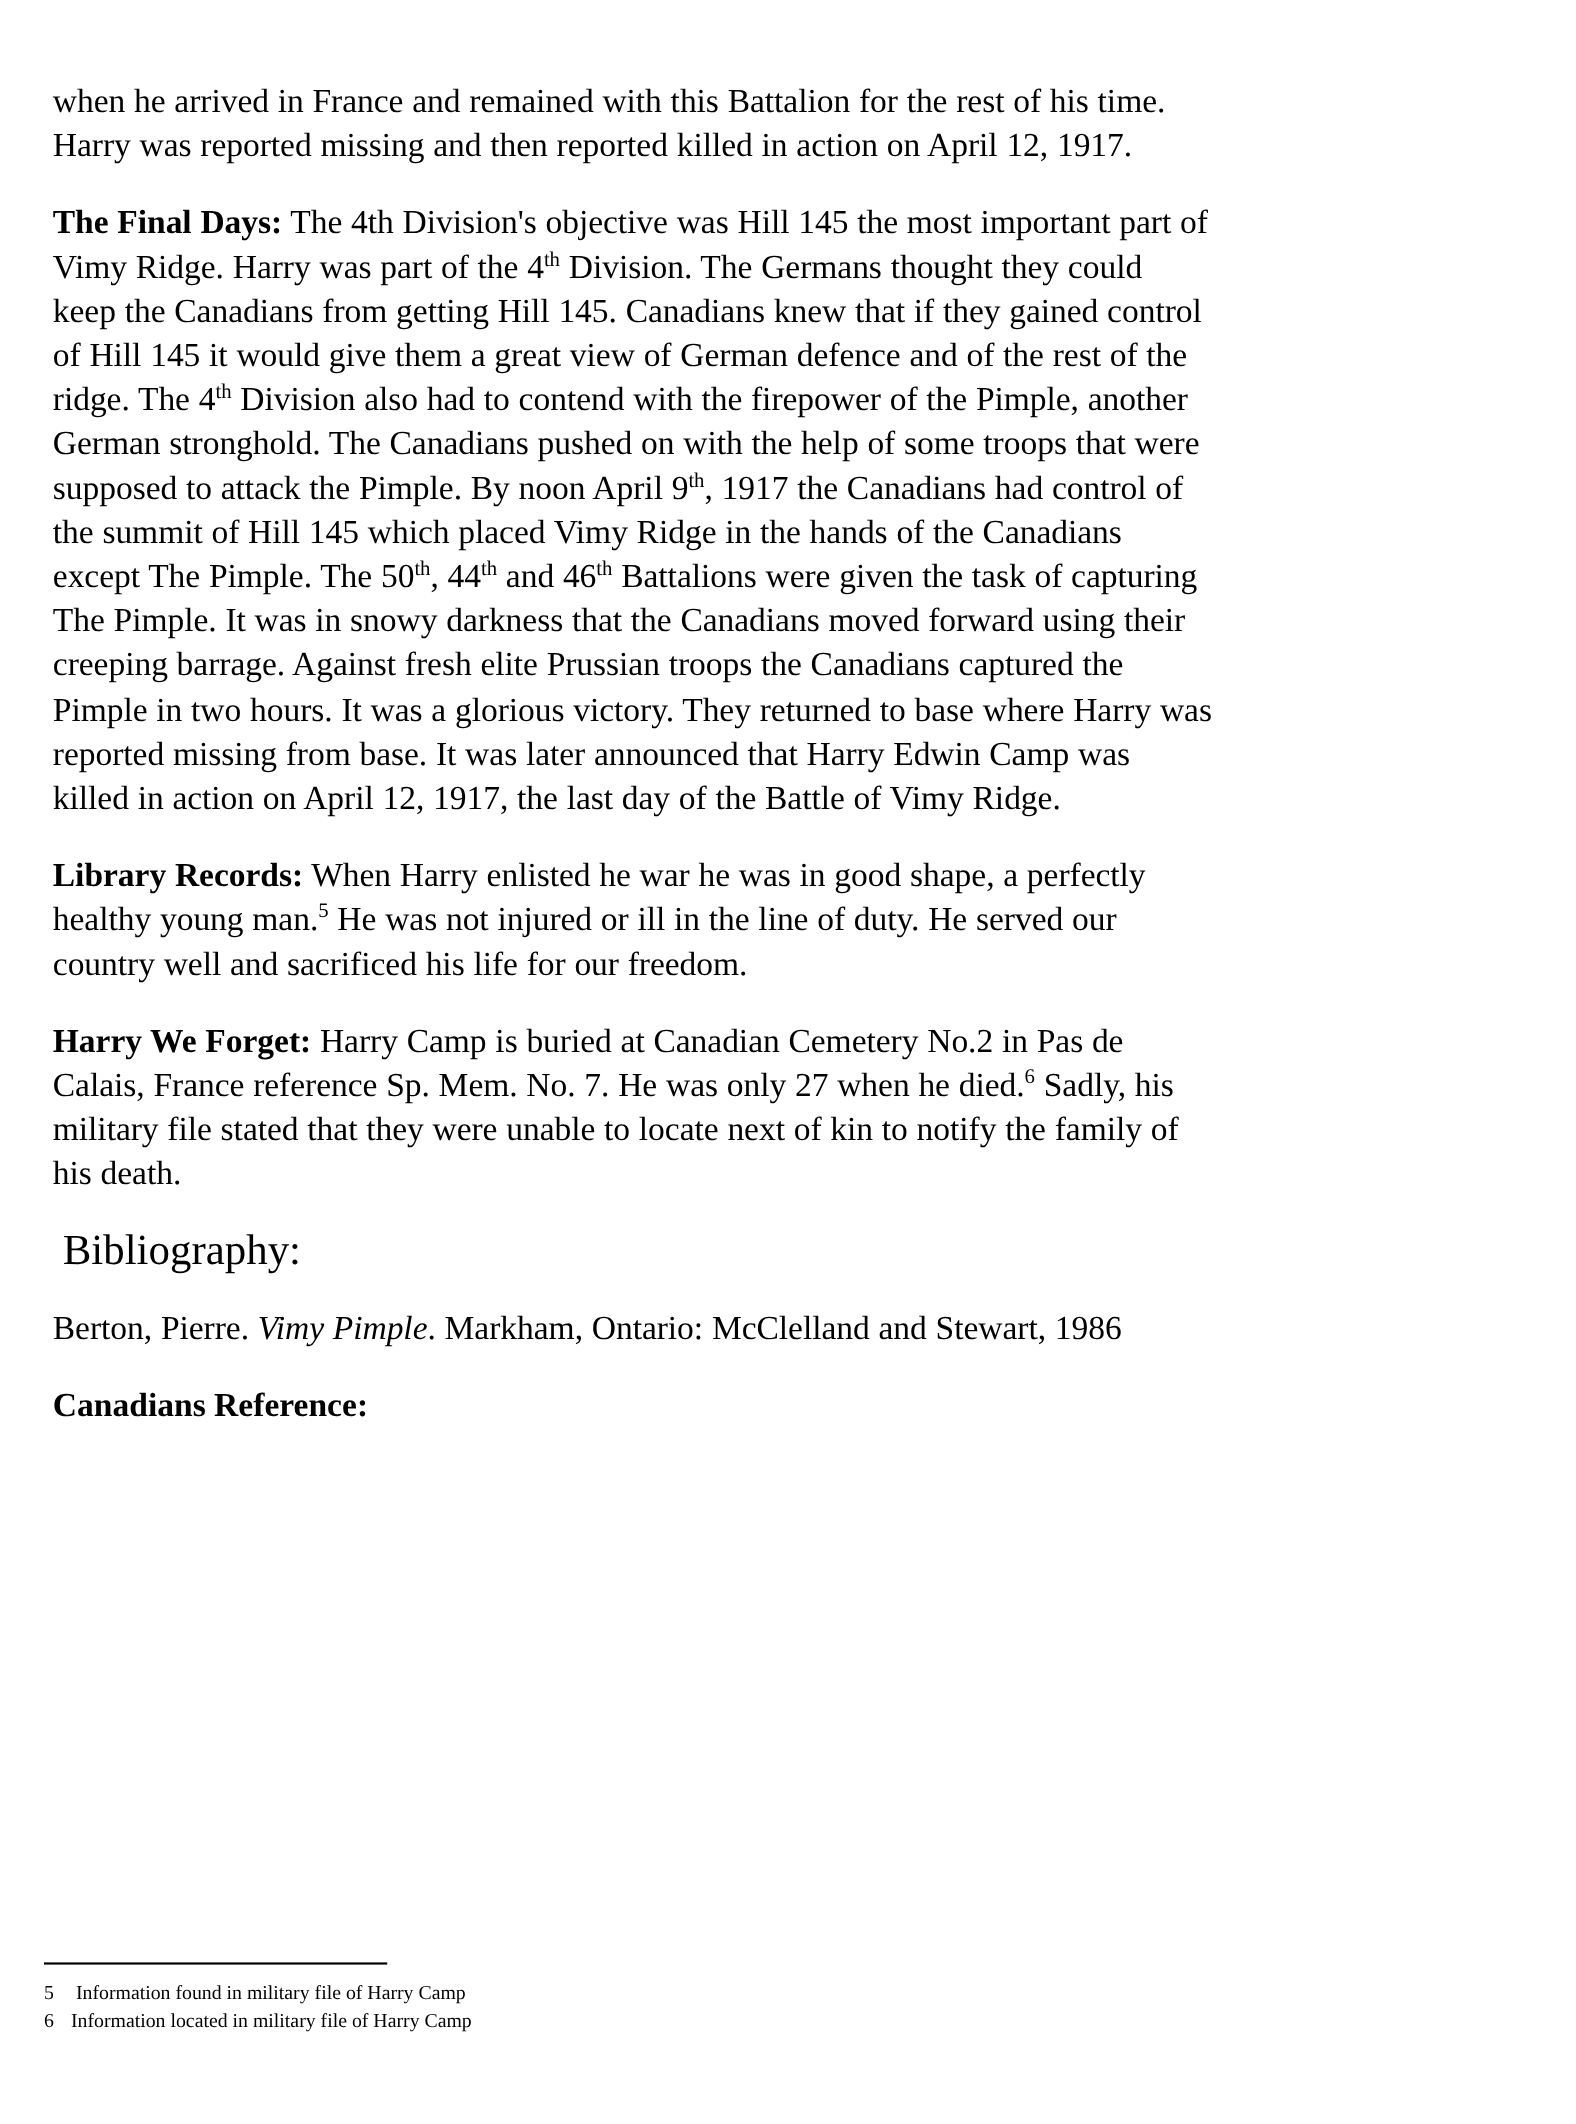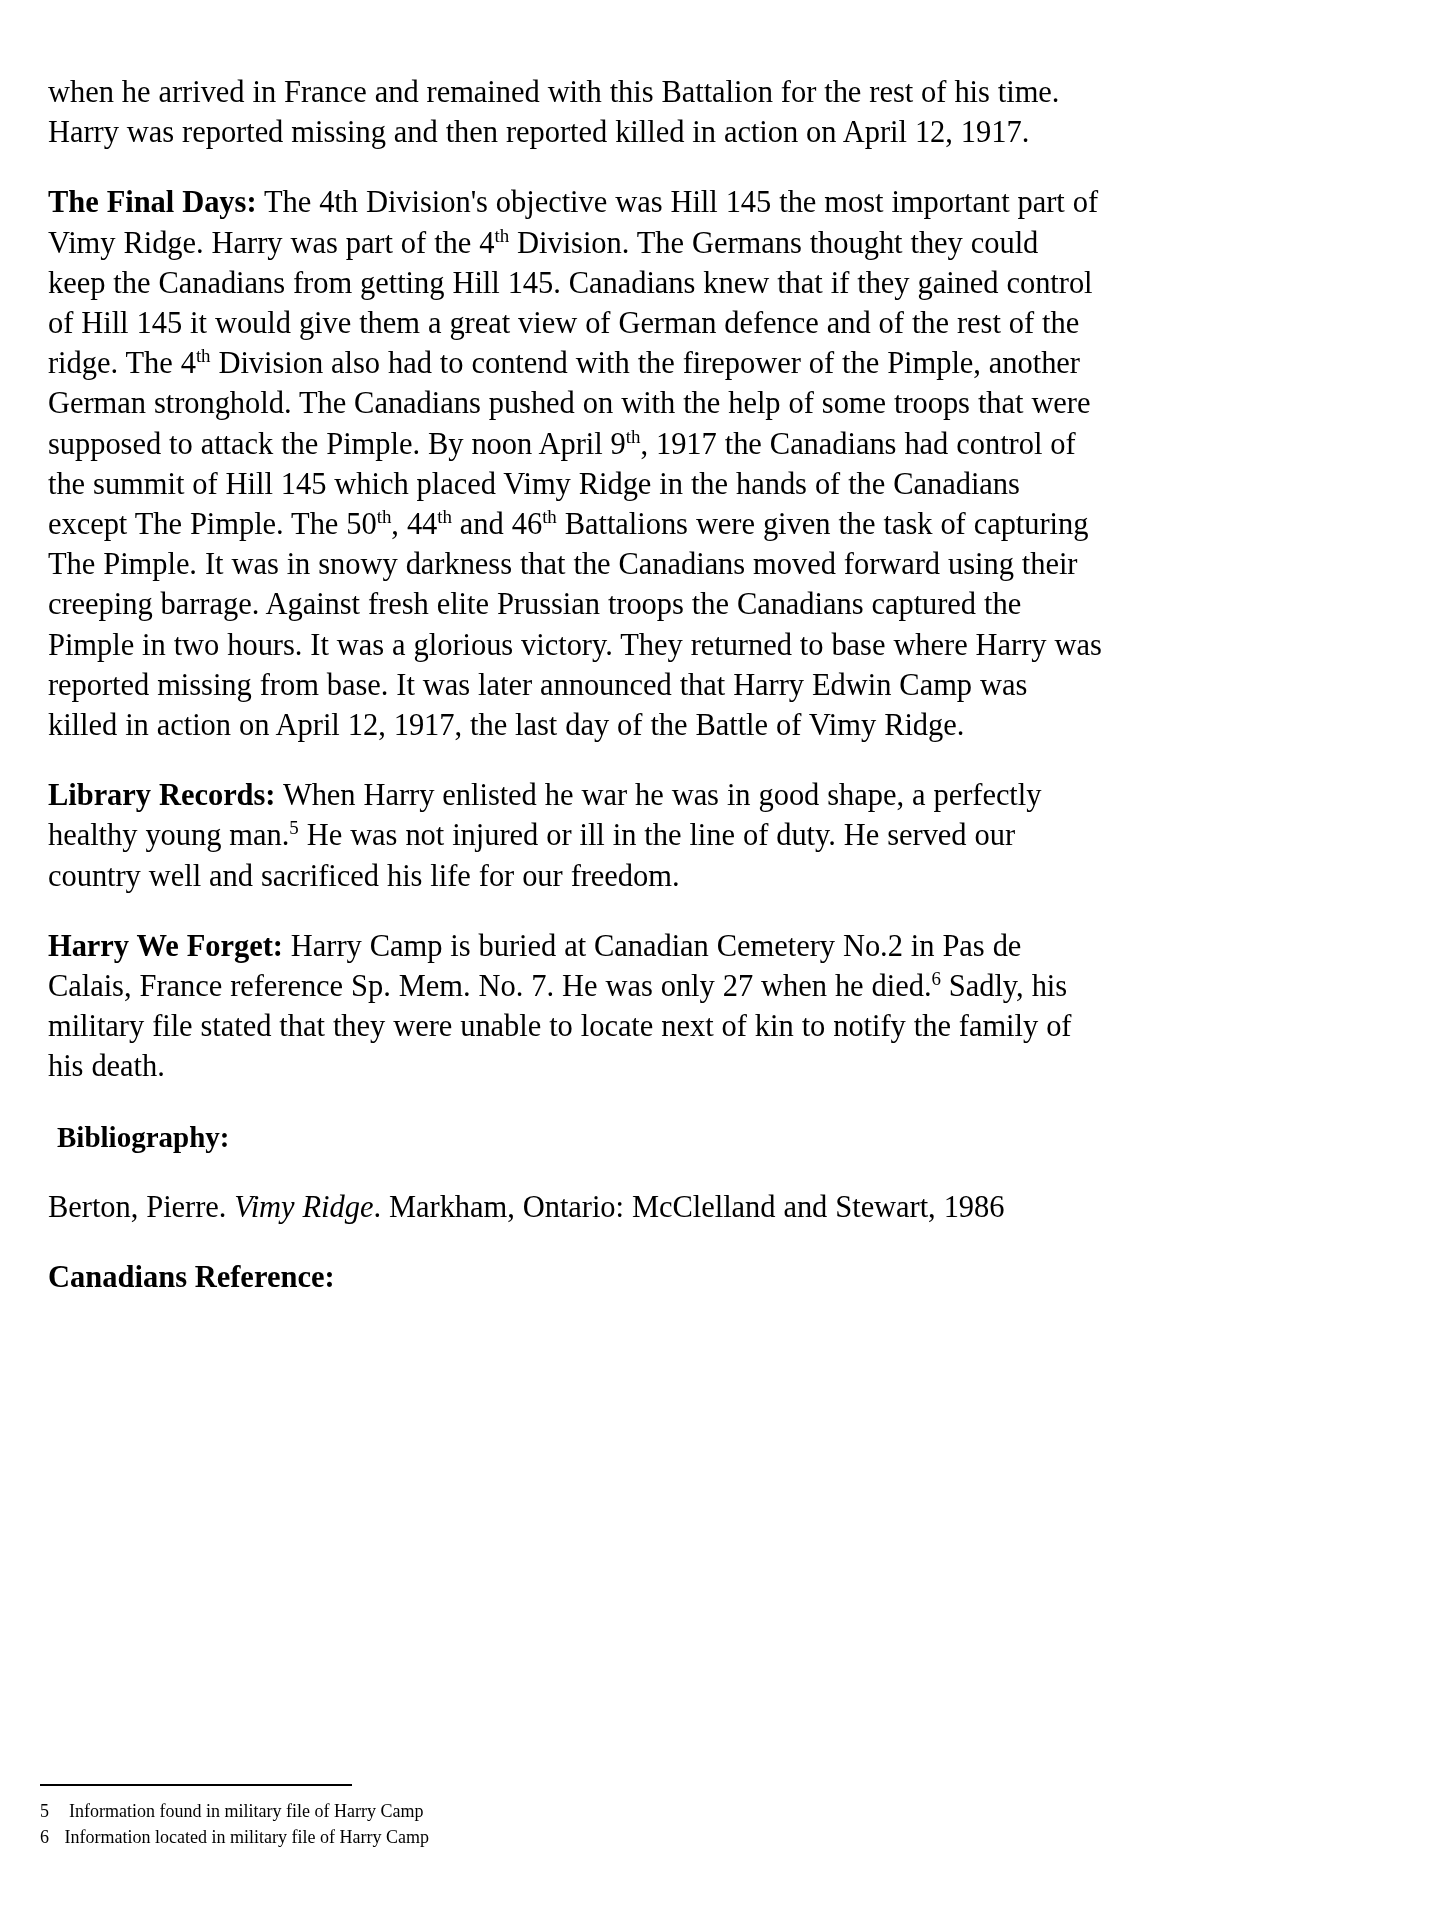--- a/index.html
+++ b/index.html
@@ -38,23 +38,23 @@
   }
   sup {
     font-size: 0.62em;
     vertical-align: super;
     line-height: 0;
   }
   .ital {
     font-style: italic;
   }
   .biblio-head {
-    font-size: 29px;
+    font-size: 39px;
     line-height: 40.2px;
-    font-weight: bold;
+    font-weight: normal;
     margin: 0 0 30px 0;
     padding-left: 9px;
   }
   .arch-head {
     font-size: 30.5px;
     line-height: 40.2px;
     font-weight: bold;
     margin: 0 0 30px 0;
   }
   .footnotes {
@@ -90,21 +90,21 @@
     <p class="body-text">when he arrived in France and remained with this Battalion for the rest of his time. Harry was reported missing and then reported killed in action on April 12, 1917.</p>
 
     <p class="body-text"><span class="hdr">The Final Days:</span><span>  The 4th Division's objective was Hill 145 the most important part of Vimy Ridge. Harry was part of the 4</span><sup>th</sup><span> Division. The Germans thought they could keep the Canadians from getting Hill 145. Canadians knew that if they gained control of Hill 145 it would give them a great view of German defence and of the rest of the ridge. The 4</span><sup>th</sup><span> Division also had to contend with the firepower of the Pimple, another German stronghold. The Canadians pushed on with the help of some troops that were supposed to attack the Pimple. By noon April 9</span><sup>th</sup><span>, 1917 the Canadians had control of the summit of Hill 145 which placed Vimy Ridge in the hands of the Canadians except The Pimple. The 50</span><sup>th</sup><span>, 44</span><sup>th</sup><span> and 46</span><sup>th</sup><span> Battalions were given the task of capturing The Pimple. It was in snowy darkness that the Canadians moved forward using their creeping barrage. Against fresh elite Prussian troops the Canadians captured the Pimple in two hours. It was a glorious victory. They returned to base where Harry was reported missing from base. It was later announced that Harry Edwin Camp was killed in action on April 12, 1917, the last day of the Battle of Vimy Ridge.</span></p>
 
     <p class="body-text"><span class="hdr">Library Records:</span><span> When Harry enlisted he war he was in good shape, a perfectly healthy young man.</span><sup>5</sup><span> He was not injured or ill in the line of duty. He served our country well and sacrificed his life for our freedom.</span></p>
 
     <p class="body-text"><span class="hdr">Harry We Forget:</span><span> Harry Camp is buried at Canadian Cemetery No.2 in Pas de Calais, France reference Sp. Mem. No. 7. He was only 27 when he died.</span><sup>6</sup><span> Sadly, his military file stated that they were unable to locate next of kin to notify the family of his death.</span></p>
 
     <p class="biblio-head">Bibliography:</p>
 
-    <p class="body-text"><span>Berton, Pierre. </span><span class="ital">Vimy Ridge</span><span>. Markham, Ontario: McClelland and Stewart, 1986</span></p>
+    <p class="body-text"><span>Berton, Pierre. </span><span class="ital">Vimy Pimple</span><span>. Markham, Ontario: McClelland and Stewart, 1986</span></p>
 
     <p class="arch-head">Canadians Reference:</p>
 
 
   </div>
 
   <div class="footnotes">
     <div class="fn-rule"></div>
     <p class="fn-line"><span class="fn-num">5</span><span>  Information found in military file of Harry Camp</span></p>
     <p class="fn-line"><span class="fn-num">6</span><span> Information located in military file of Harry Camp</span></p>

